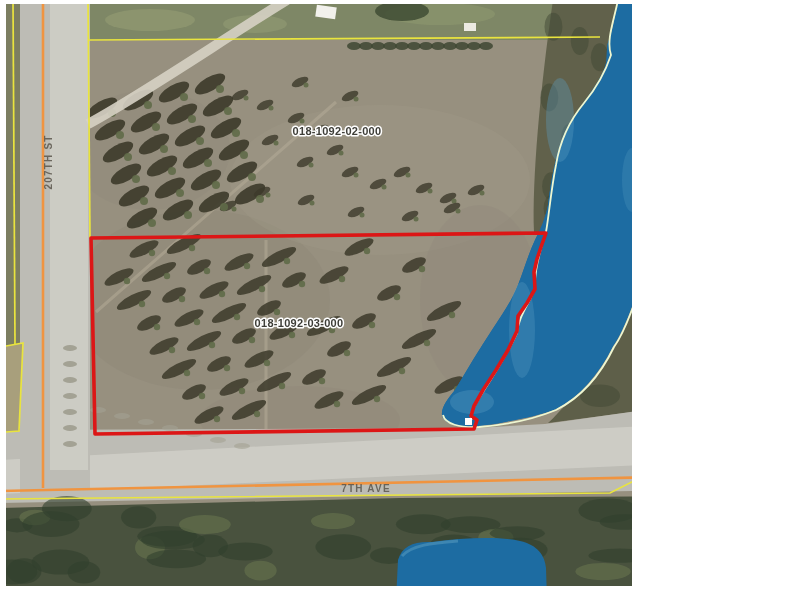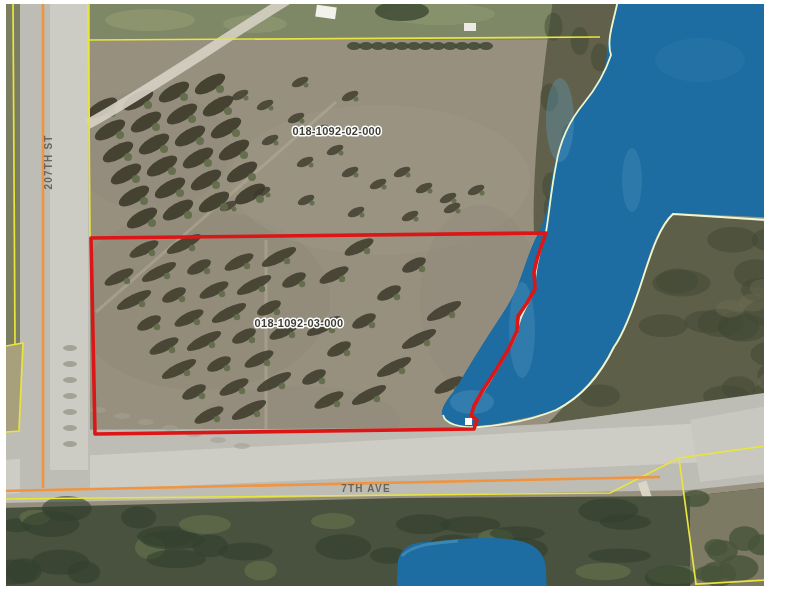--- a/index.html
+++ b/index.html
@@ -1,16 +1,16 @@
 <!DOCTYPE html>
 <html style="--water: #1d6ca2; --waterLight: #5d9fc2; --fieldBase: #97907f; --grassTop: #7e8766; --oliveStrip: #7c7e61; --tanLot: #a89f7c; --woods: #5e5f49; --woodsDark: #3f4734; --forest: #49523e; --forestDark: #313f2d; --forestLight: #68754f; --bottomRightLot: #7d7a63; --roadGray: #bdbcb5; --roadLight: #d0cfc8; --centerline: #f09440; --parcelLine: #e9e43e; --shoreline: #eef6d0; --selectedParcel: #dc1616; --parcelLabel: #3e3e38; --streetLabel: #5b564d; --treeShadow: #3c3a2a; --treeCrown: #5f6a48; --dirtPath: #d6d2c4;"><head>
 <meta charset="utf-8">
 <style>
   html,body{margin:0;padding:0;background:#ffffff;}
-  #stage{position:relative;width:764px;height:600px;background:#fff;overflow:hidden;
+  #stage{position:relative;width:632px;height:600px;background:#fff;overflow:hidden;
          font-family:"Liberation Sans",sans-serif;}
   svg{display:block;}
   text{font-family:"Liberation Sans",sans-serif;}
   .parcel-label{font-size:11px;font-weight:bold;fill:var(--parcelLabel);
                 paint-order:stroke;stroke:#ffffff;stroke-width:3px;stroke-linejoin:round;
                 letter-spacing:.3px;}
   .street-label{font-size:10px;fill:var(--streetLabel);letter-spacing:1.2px;font-weight:bold;opacity:.85;}
 </style>
 </head>
 <body>

